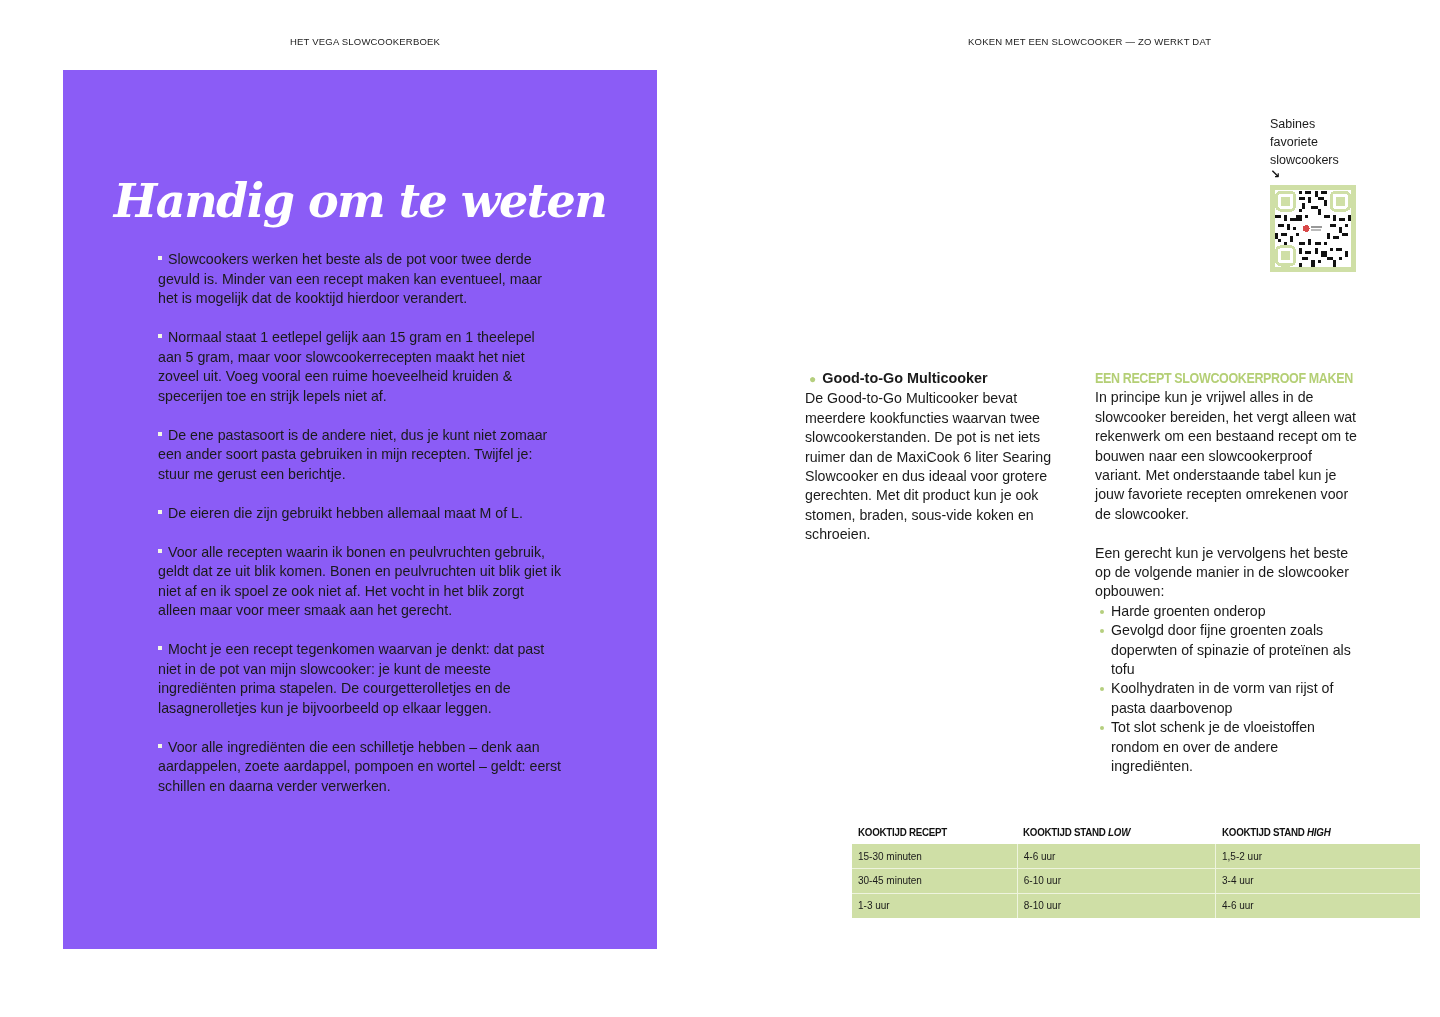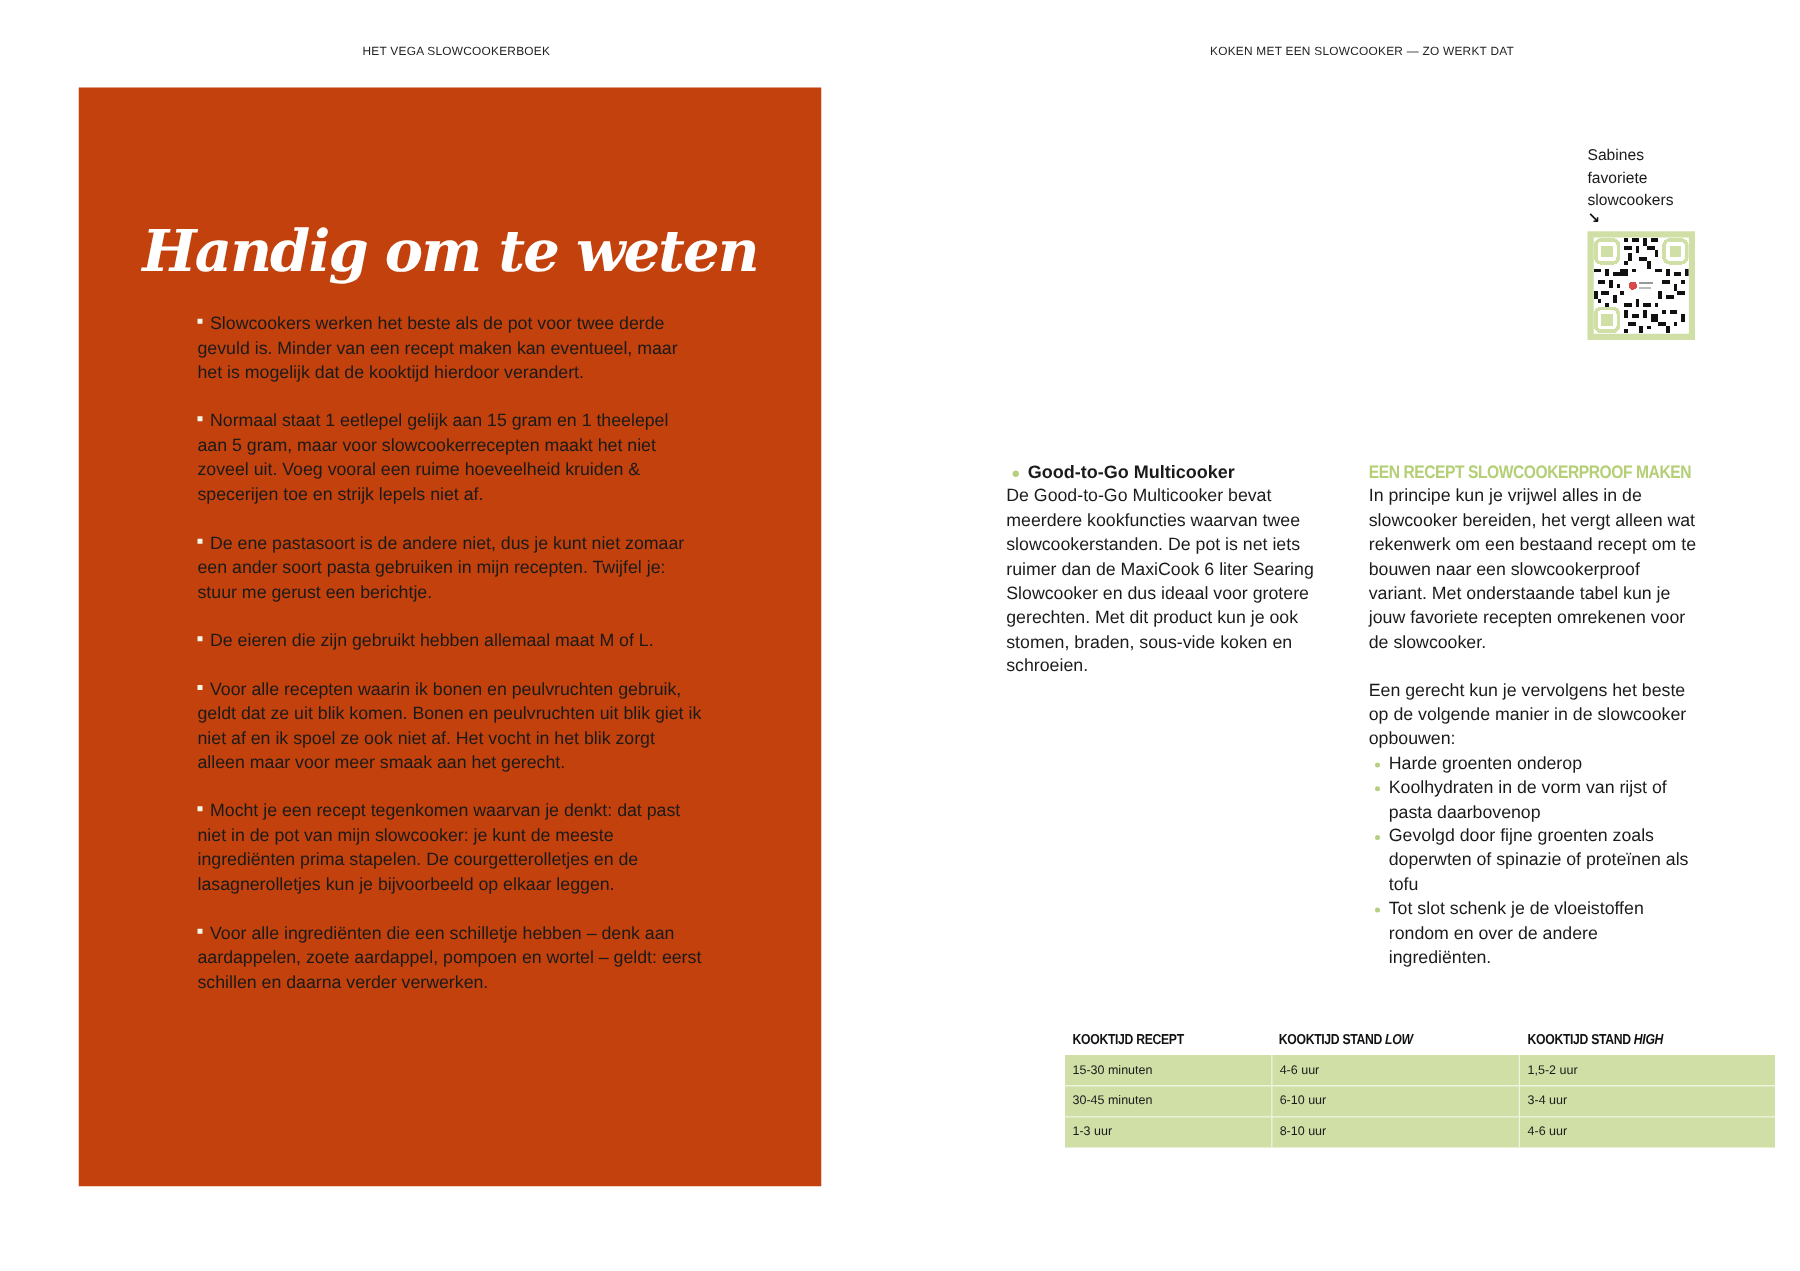--- a/index.html
+++ b/index.html
@@ -14,21 +14,21 @@
     .running-head.left { left: 290px; }
     .running-head.right { left: 968px; }
 
     .page-number { position: absolute; top: 1020px; font-size: 13px; color: #14532d; font-family: "Liberation Sans", sans-serif; }
     .page-number.left { left: 354px; }
     .page-number.right { left: 1075px; }
 
     
     .tips-panel {
       position: absolute; left: 63px; top: 70px; width: 594px; height: 879px;
-      background: #c2410c;
+      background: #8b5cf6;
     }
     .tips-title {
       position: absolute; left: 0; width: 100%; top: 104px; text-align: center;
       font-family: "DejaVu Serif", serif; font-style: italic; font-weight: bold;
       font-size: 46px; color: #ffffff; letter-spacing: -1.5px;
     }
     .tips-list {
       position: absolute; left: 95px; width: 404px; top: 180px;
       text-align: left; font-family: "Liberation Sans", sans-serif;
       font-size: 14.2px; line-height: 19.5px; color: #1a1a1a;
@@ -204,22 +204,22 @@
     <div>De Good-to-Go Multicooker bevat meerdere kookfuncties waarvan twee slowcookerstanden. De pot is net iets ruimer dan de MaxiCook 6 liter Searing Slowcooker en dus ideaal voor grotere gerechten. Met dit product kun je ook stomen, braden, sous-vide koken en schroeien.</div>
   </div>
 </div>
 
 <div class="col col-right">
   <div class="section-heading">Een recept slowcookerproof maken</div>
   <p class="para">In principe kun je vrijwel alles in de slowcooker bereiden, het vergt alleen wat rekenwerk om een bestaand recept om te bouwen naar een slowcookerproof variant. Met onderstaande tabel kun je jouw favoriete recepten omrekenen voor de slowcooker.</p>
   <p>Een gerecht kun je vervolgens het beste op de volgende manier in de slowcooker opbouwen:</p>
   <ul class="layer-list">
     <li>Harde groenten onderop</li>
+    <li>Gevolgd door fijne groenten zoals doperwten of spinazie of proteïnen als tofu</li>
     <li>Koolhydraten in de vorm van rijst of pasta daarbovenop</li>
-    <li>Gevolgd door fijne groenten zoals doperwten of spinazie of proteïnen als tofu</li>
     <li>Tot slot schenk je de vloeistoffen rondom en over de andere ingrediënten.</li>
   </ul>
 </div>
 
 <table class="cook-table">
   <colgroup>
       <col class="c1">
       <col class="c2">
       <col class="c3">
     </colgroup>

